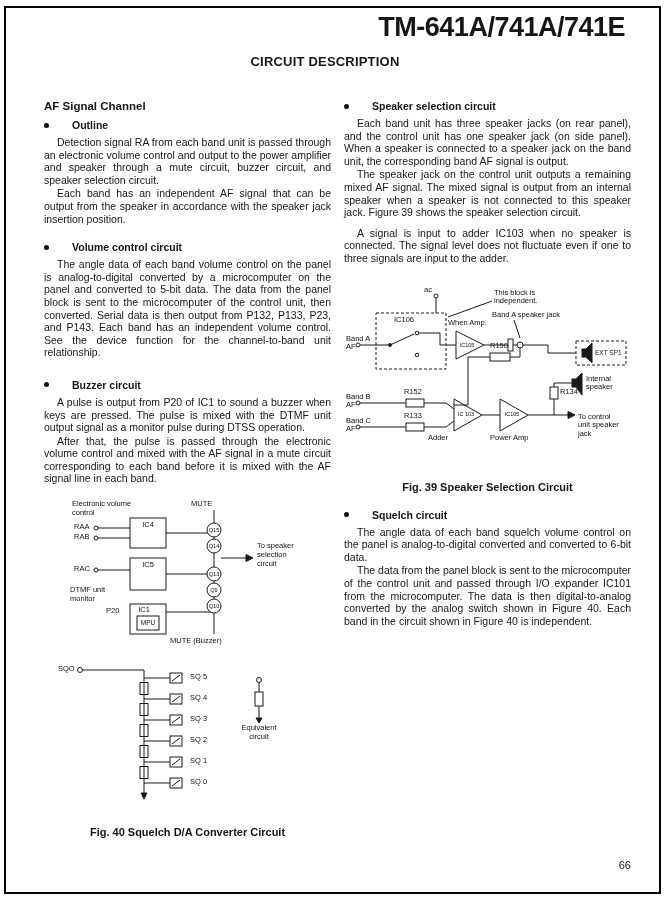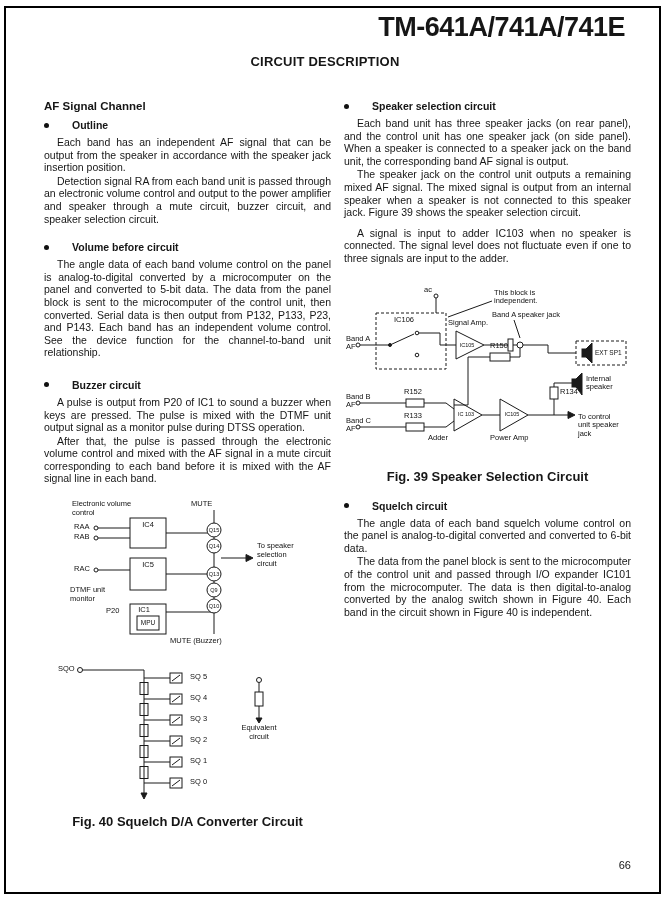--- a/index.html
+++ b/index.html
@@ -36,46 +36,46 @@
   }
   .figure { position:relative; width:287px; }
   .fig-label {
     position:absolute; font-size:7.5px; line-height:1.18;
     white-space:pre-line; color:#111;
   }
   .fig-label.tiny { font-size:5.5px; }
   .fig-label.small { font-size:6.5px; }
   .fig-label.center { text-align:center; }
   .fig-caption {
-    font-size:13px; font-weight:700; text-align:center; margin:10px 0 0;
+    font-size:11px; font-weight:700; text-align:center; margin:22px 0 0;
   }
   .page-number { position:absolute; right:34px; bottom:28px; font-size:11px; }
   svg { display:block; }
 </style>
 </head>
 <body>
 
 <div class="page-frame"></div>
 
 <div class="model-title">TM-641A/741A/741E</div>
 <div class="section-title">CIRCUIT DESCRIPTION</div>
 
 <div class="col col-left">
   <div class="sec-head">AF Signal Channel</div>
 
   <div class="bullet-head">
     <span class="dot"></span>
     <span>Outline</span>
   </div>
+  <p class="para">Detection signal RA from each band unit is passed through an electronic volume control and output to the power amplifier and speaker through a mute circuit, buzzer circuit, and speaker selection circuit.</p>
   <p class="para">Each band has an independent AF signal that can be output from the speaker in accordance with the speaker jack insertion position.</p>
-  <p class="para">Detection signal RA from each band unit is passed through an electronic volume control and output to the power amplifier and speaker through a mute circuit, buzzer circuit, and speaker selection circuit.</p>
 
   <div class="bullet-head mt-lg">
     <span class="dot"></span>
-    <span>Volume before circuit</span>
+    <span>Volume control circuit</span>
   </div>
   <p class="para">The angle data of each band volume control on the panel is analog-to-digital converted by a microcomputer on the panel and converted to 5-bit data.  The data from the panel block is sent to the microcomputer of the control unit, then converted.  Serial data is then output from P132, P133, P23, and P143.  Each band has an independent volume control.  See the device function for the channel-to-band unit relationship.</p>
 
   <div class="bullet-head" style="margin-top:20px">
     <span class="dot"></span>
     <span>Buzzer circuit</span>
   </div>
   <p class="para">A pulse is output from P20 of IC1 to sound a buzzer when keys are pressed.  The pulse is mixed with the DTMF unit output signal as a monitor pulse during DTSS operation.</p>
   <p class="para">After that, the pulse is passed through the electronic volume control and mixed with the AF signal in a mute circuit corresponding to each band before it is mixed with the AF signal line in each band.</p>
 
@@ -248,21 +248,21 @@
             <polygon points="232,92 238,86 238,108 232,100" fill="#1a1a1a"></polygon>
           </g>
       </g>
     </svg>
     <div class="fig-label" style="left:80px; top:-1px">ac</div>
     <div class="fig-label" style="left:150px; top:2px">This block is
 independent.</div>
     <div class="fig-label" style="left:50px; top:29px">IC106</div>
     <div class="fig-label" style="left:2px; top:48px">Band A
 AF</div>
-    <div class="fig-label" style="left:104px; top:32px">Signal Amp.</div>
+    <div class="fig-label" style="left:104px; top:32px">When Amp.</div>
     <div class="fig-label tiny center" style="left:112px; top:55px; width:22px">IC105</div>
     <div class="fig-label" style="left:148px; top:24px">Band A speaker jack</div>
     <div class="fig-label small" style="left:251px; top:62px">EXT SP1</div>
     <div class="fig-label" style="left:146px; top:55px">R150</div>
     <div class="fig-label" style="left:216px; top:101px">R134</div>
     <div class="fig-label" style="left:242px; top:88px">Internal
 speaker</div>
     <div class="fig-label" style="left:2px; top:106px">Band B
 AF</div>
     <div class="fig-label" style="left:60px; top:101px">R152</div>

